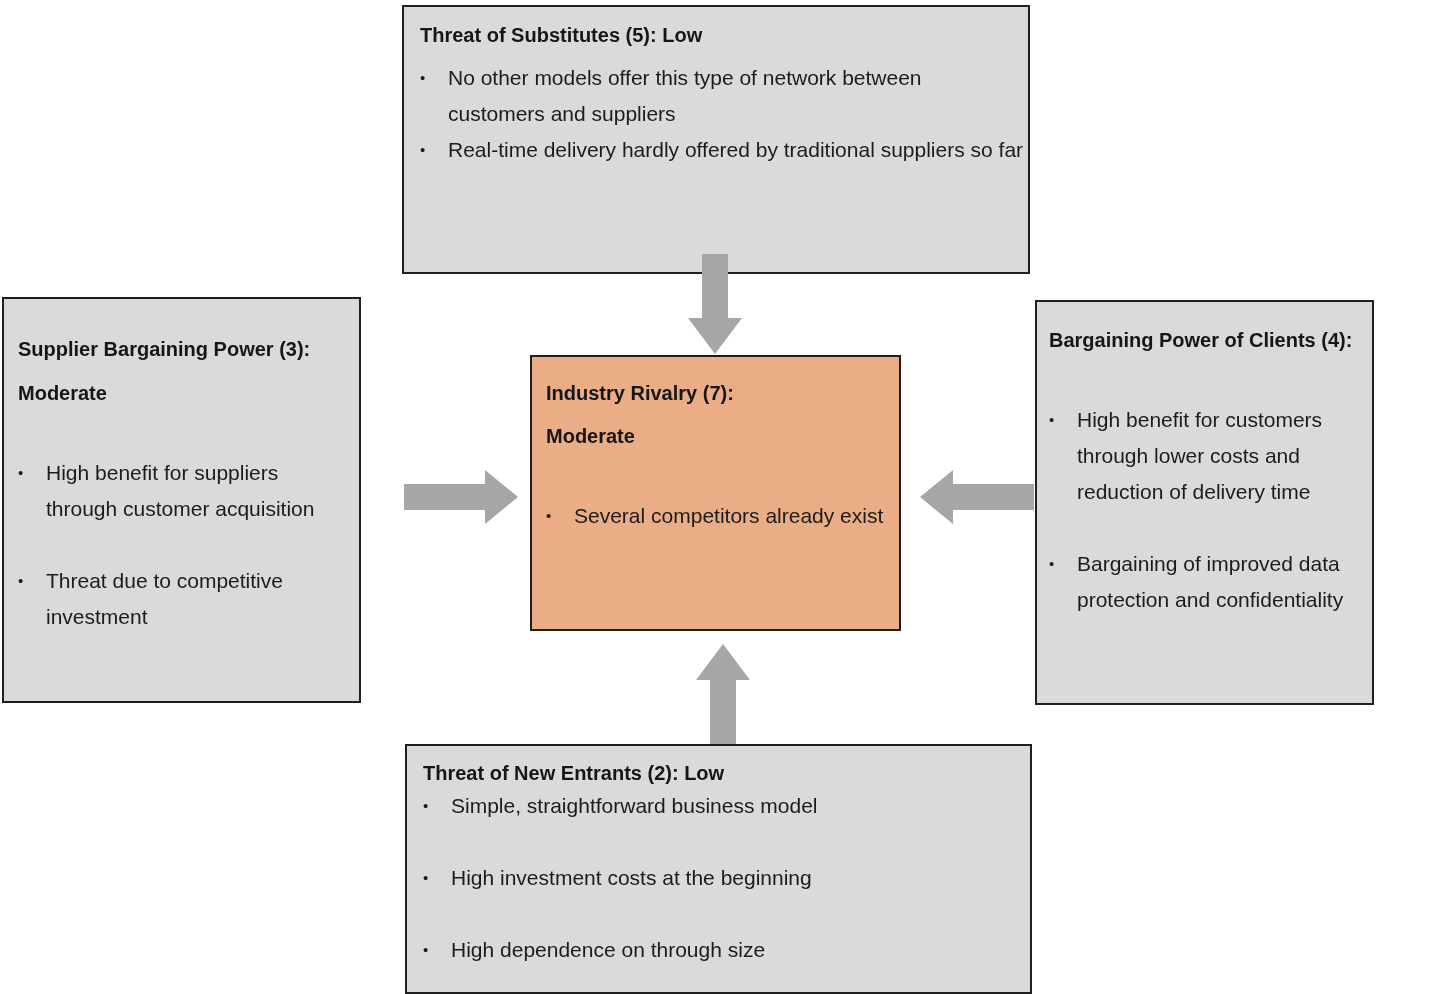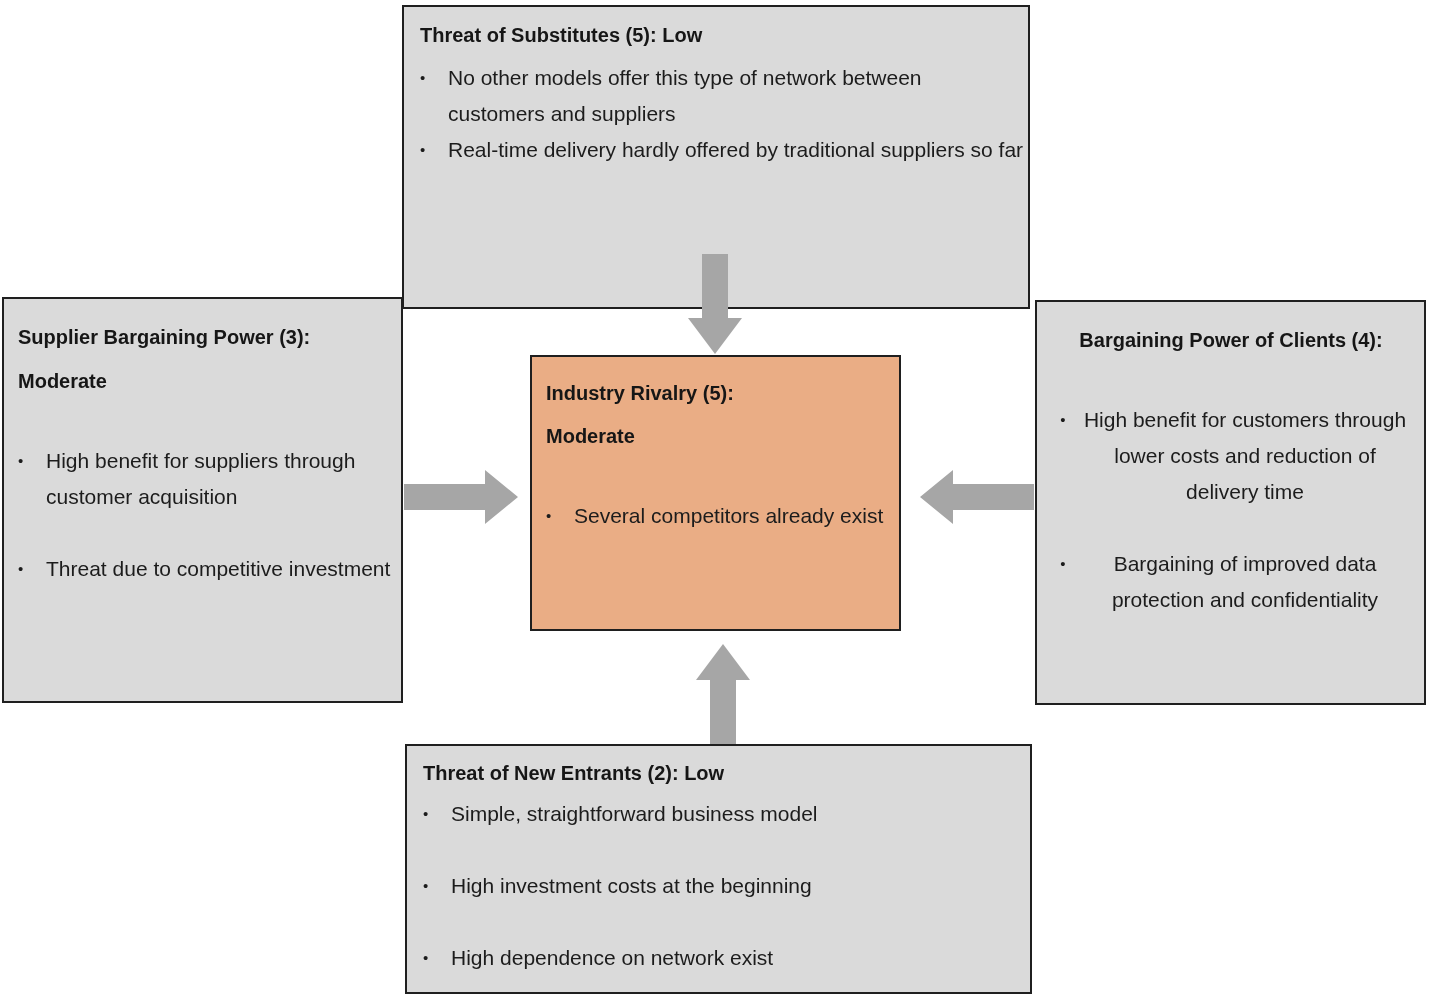--- a/index.html
+++ b/index.html
@@ -41,28 +41,28 @@
     font-size: 15px;
     line-height: 36px;
   }
   .bullet-text {
     flex: 1 1 auto;
     font-size: 21px;
     line-height: 36px;
   }
 
   
-  #box-top    { left: 402px;  top: 5px;   width: 628px; height: 304px; padding: 13px 4px 0 16px; }
+  #box-top    { left: 402px;  top: 5px;   width: 628px; height: 269px; padding: 13px 4px 0 16px; }
   #box-top .box-title { margin-bottom: 10px; }
-  #box-left   { left: 2px;    top: 297px; width: 401px; height: 406px; padding: 16px 10px 0 14px; }
+  #box-left   { left: 2px;    top: 297px; width: 359px; height: 406px; padding: 28px 10px 0 14px; }
   #box-left .bullets { margin-top: 40px; }
-  #box-right  { left: 1035px; top: 300px; width: 391px; height: 405px; padding: 16px 11px 0 12px; text-align: center; }
+  #box-right  { left: 1035px; top: 300px; width: 339px; height: 405px; padding: 16px 11px 0 12px; }
   #box-right .bullets { margin-top: 40px; }
   #box-bottom { left: 405px;  top: 744px; width: 627px; height: 250px; padding: 12px 18px 0 16px; }
-  #box-bottom .box-title { margin-bottom: 8px; }
+  #box-bottom .box-title { }
   #box-center { left: 530px;  top: 355px; width: 371px; height: 276px; padding: 15px 12px 0 14px; }
   #box-center .title-line { line-height: 43px; }
   #box-center .bullets { margin-top: 40px; }
 
   
   .spaced .bullet { margin-bottom: 36px; }
   .spaced .bullet:last-child { margin-bottom: 0; }
 
   .arrow { position: absolute; }
   #arrow-top    { left: 688px; top: 254px; }
@@ -128,28 +128,28 @@
       <div class="bullet">
         <span class="dot">•</span>
         <span class="bullet-text">Simple, straightforward business model</span>
       </div>
       <div class="bullet">
         <span class="dot">•</span>
         <span class="bullet-text">High investment costs at the beginning</span>
       </div>
       <div class="bullet">
         <span class="dot">•</span>
-        <span class="bullet-text">High dependence on network exist</span>
+        <span class="bullet-text">High dependence on through size</span>
       </div>
     </div>
   </div>
 
   <div class="box center-box" id="box-center">
     <div class="box-title-group">
-      <div class="title-line">Industry Rivalry (5):</div>
+      <div class="title-line">Industry Rivalry (7):</div>
       <div class="title-line">Moderate</div>
     </div>
     <div class="bullets">
       <div class="bullet">
         <span class="dot">•</span>
         <span class="bullet-text">Several competitors already exist</span>
       </div>
     </div>
   </div>
 

